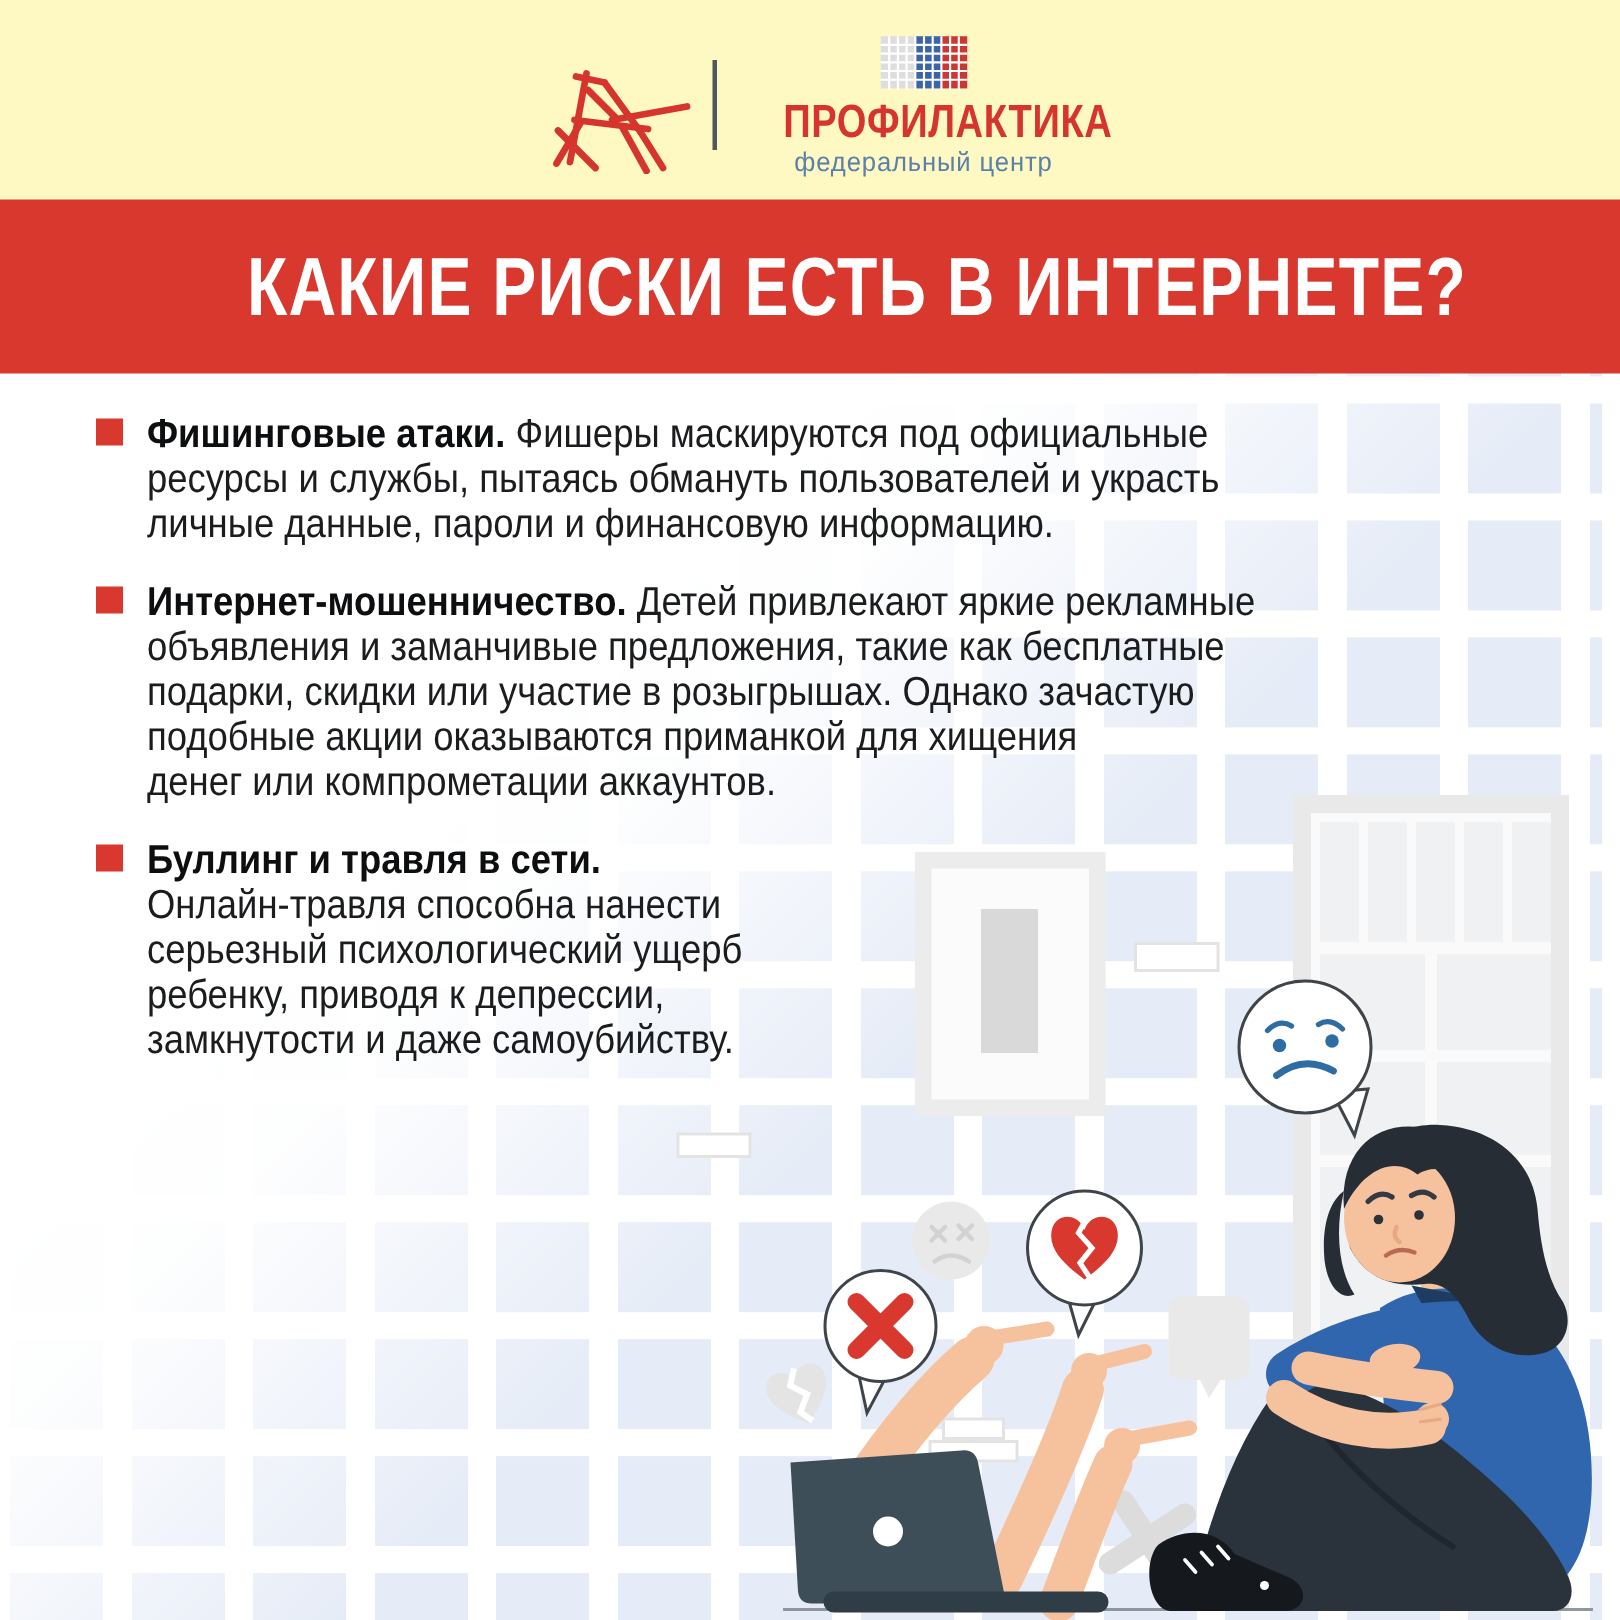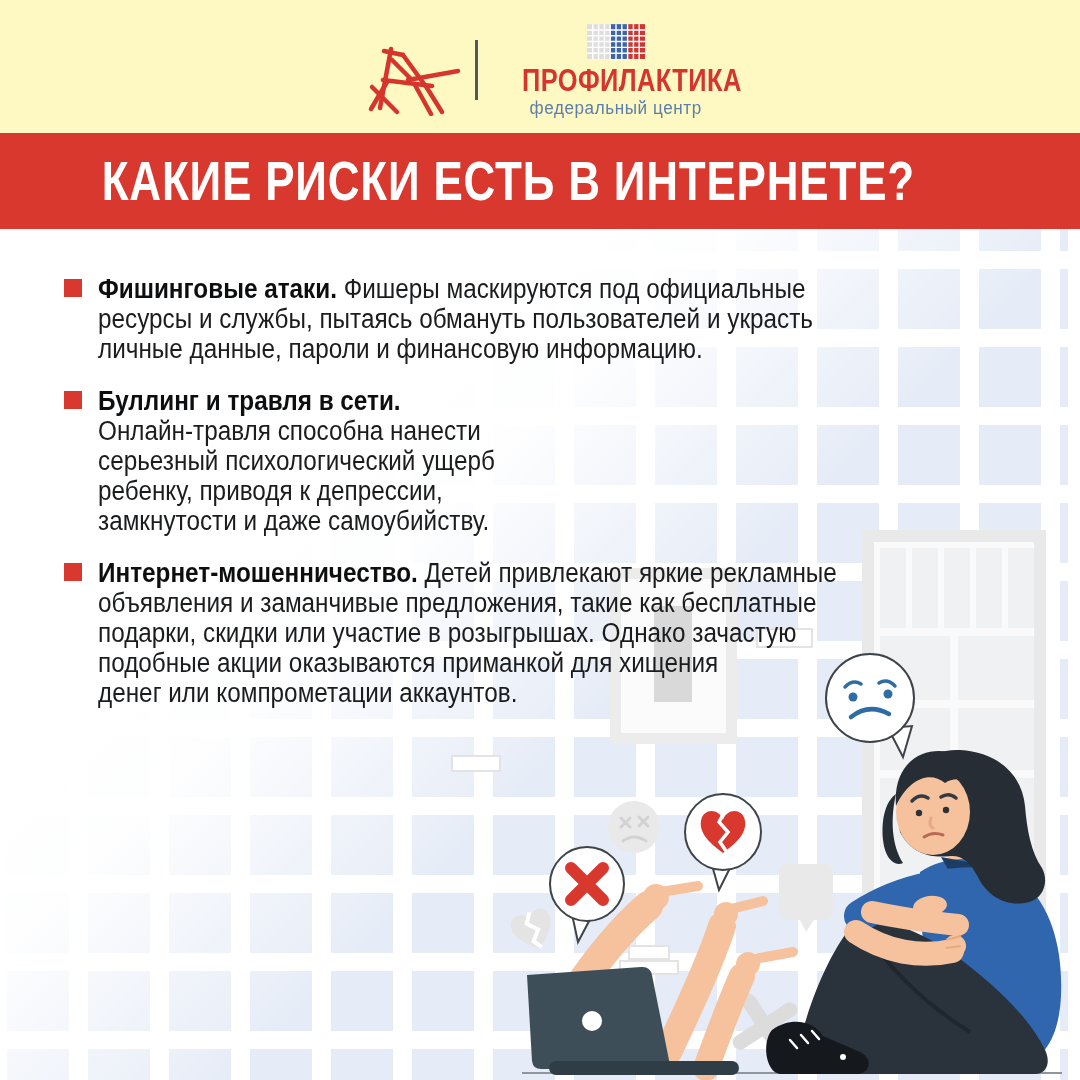--- a/index.html
+++ b/index.html
@@ -23,22 +23,22 @@
   .chair{position:absolute;left:356px;top:26px;}
   .divider{position:absolute;left:475px;top:40px;width:3px;height:60px;background:#53575c;}
   .brand{position:absolute;left:498px;top:24px;width:236px;text-align:center;}
   .brand .grid-icon{display:block;margin:0 auto 5px auto;}
   .brand-name{display:inline-block;font-weight:700;font-size:31px;letter-spacing:.5px;color:#d5352c;
     transform:scaleX(.82);transform-origin:center top;white-space:nowrap;line-height:1;}
   .brand-sub{display:inline-block;font-size:18px;letter-spacing:.6px;color:#5b80a9;
     transform:scaleX(.95);transform-origin:center top;white-space:nowrap;line-height:1;margin-top:3px;}
 
   
-  .banner{position:absolute;left:0;top:133px;width:1080px;height:96px;background:#d8382d;
-    display:flex;align-items:center;justify-content:flex-start;}
+  .banner{position:absolute;left:0;top:133px;width:1080px;height:116px;background:#d8382d;
+    display:flex;align-items:center;justify-content:flex-end;}
   .banner h1{margin:0;color:#fff;font-size:55px;font-weight:700;letter-spacing:1px;white-space:nowrap;
     transform:scaleX(.8);transform-origin:center center;}
 
   
   .content{position:absolute;left:64px;top:229px;width:1010px;padding-top:45px;}
   .risk{display:flex;margin-bottom:22px;}
   .bullet{flex:none;width:18px;height:18px;background:#d8382d;margin:5px 16px 0 0;}
   .risk-body{white-space:pre-line;font-size:27px;line-height:30px;color:#1b1c1e;
     transform:scaleX(.9);transform-origin:left top;width:1000px;}
   .rt{font-weight:700;color:#0d0e0f;}
@@ -243,28 +243,28 @@
 
   <div class="content">
     <div class="risk">
       <span class="bullet"></span>
       <div class="risk-body"><b class="rt">Фишинговые атаки.</b> <span>Фишеры маскируются под официальные
 ресурсы и службы, пытаясь обмануть пользователей и украсть
 личные данные, пароли и финансовую информацию.</span></div>
     </div>
     <div class="risk">
       <span class="bullet"></span>
-      <div class="risk-body"><b class="rt block">Буллинг и травля в сети.</b><span>Онлайн-травля способна нанести
-серьезный психологический ущерб
-ребенку, приводя к депрессии,
-замкнутости и даже самоубийству.</span></div>
-    </div>
-    <div class="risk">
-      <span class="bullet"></span>
       <div class="risk-body"><b class="rt">Интернет-мошенничество.</b> <span>Детей привлекают яркие рекламные
 объявления и заманчивые предложения, такие как бесплатные
 подарки, скидки или участие в розыгрышах. Однако зачастую
 подобные акции оказываются приманкой для хищения
 денег или компрометации аккаунтов.</span></div>
     </div>
+    <div class="risk">
+      <span class="bullet"></span>
+      <div class="risk-body"><b class="rt block">Буллинг и травля в сети.</b><span>Онлайн-травля способна нанести
+серьезный психологический ущерб
+ребенку, приводя к депрессии,
+замкнутости и даже самоубийству.</span></div>
+    </div>
   </div>
 
 </div>
 
 </body></html>

